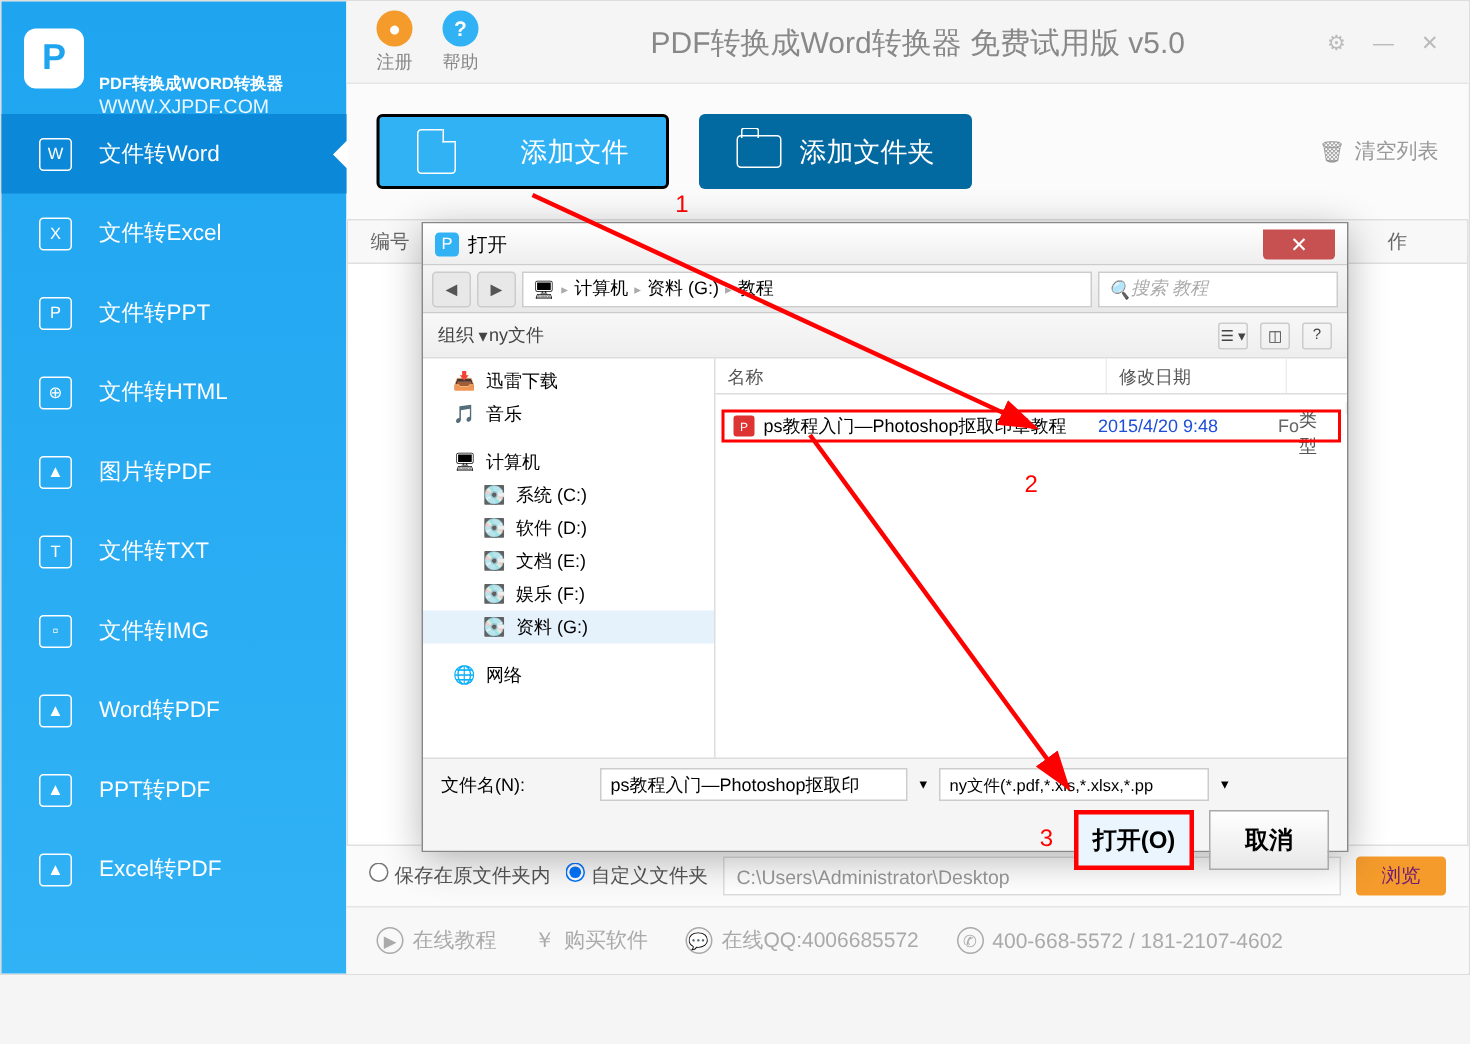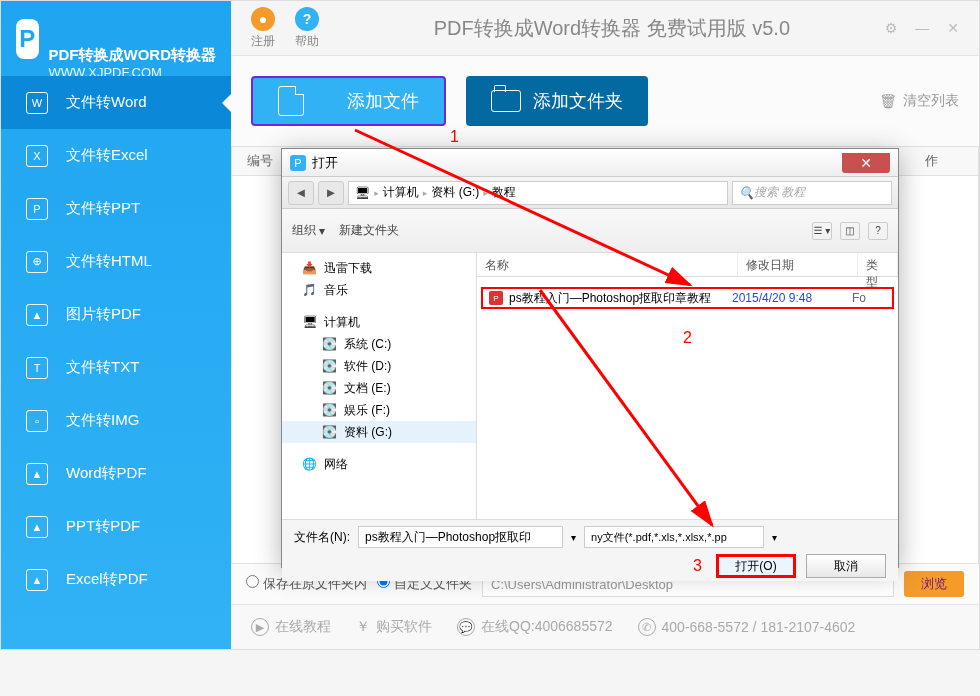--- a/index.html
+++ b/index.html
@@ -5,21 +5,21 @@
 * { margin: 0; padding: 0; box-sizing: border-box; font-family: "Microsoft YaHei", Arial, sans-serif; }
 body { width: 980px; height: 696px; overflow: hidden; position: relative; background: #f5f5f5; }
 
 .app { display: flex; width: 980px; height: 650px; border: 1px solid #ddd; background: #fff; }
 
 
 .sidebar { width: 230px; background: linear-gradient(180deg, #1FA5F0 0%, #31B2F5 100%); display: flex; flex-direction: column; }
 .logo-area { height: 75px; display: flex; align-items: center; padding: 0 15px; }
 .logo-badge { width: 40px; height: 40px; background: #fff; border-radius: 8px; display: flex; align-items: center; justify-content: center; color: #1FA5F0; font-size: 24px; font-weight: bold; margin-right: 10px; }
 .logo-text { color: #fff; }
-.logo-title { font-size: 15px; font-weight: bold; white-space: nowrap; margin-top: 48px; }
+.logo-title { font-size: 11px; font-weight: bold; white-space: nowrap; margin-top: 48px; }
 .logo-url { font-size: 13px; opacity: 0.9; }
 
 .sidebar-item { height: 53px; display: flex; align-items: center; padding: 0 25px; color: #fff; cursor: pointer; font-size: 15px; }
 .sidebar-item.active { background: #0B88D8; position: relative; }
 .sidebar-item.active::after { content: ""; position: absolute; right: -1px; top: 50%; margin-top: -10px; width: 0; height: 0; border-top: 10px solid transparent; border-bottom: 10px solid transparent; border-right: 10px solid #fff; }
 .side-icon { width: 22px; height: 22px; margin-right: 18px; border: 1.5px solid #fff; border-radius: 3px; display: flex; align-items: center; justify-content: center; font-size: 11px; }
 
 
 .main { flex: 1; display: flex; flex-direction: column; background: #fbfbfb; }
 
@@ -30,21 +30,21 @@
 .circ.orange { background: #F49B2C; }
 .circ.blue { background: #31B2F5; }
 .hbtn .lbl { font-size: 12px; color: #888; margin-top: 2px; }
 .title { flex: 1; text-align: center; font-size: 20px; color: #888; }
 .win-ctrl { display: flex; gap: 18px; color: #bbb; font-size: 14px; }
 .win-ctrl span { cursor: pointer; }
 
 
 .toolbar { padding: 20px; display: flex; align-items: center; gap: 20px; }
 .big-btn { height: 50px; padding: 0 25px; border-radius: 4px; display: flex; align-items: center; color: #fff; font-size: 18px; cursor: pointer; gap: 12px; }
-.big-btn.blue { background: #31B2F5; border: 2px solid #6d28d9; position: relative; gap: 43px; }
+.big-btn.blue { background: #31B2F5; border: 2px solid #000000; position: relative; gap: 43px; }
 .big-btn.orange { background: #0369a1; }
 .doc-icon { width: 26px; height: 30px; border: 1.5px solid #fff; border-radius: 3px; position: relative; }
 .doc-icon::before { content: ""; position: absolute; right: -1px; top: -1px; width: 8px; height: 8px; background: #31B2F5; border-left: 1.5px solid #fff; border-bottom: 1.5px solid #fff; }
 .folder-icon { width: 30px; height: 22px; border: 1.5px solid #fff; border-radius: 3px; position: relative; }
 .folder-icon::before { content: ""; position: absolute; top: -6px; left: 2px; width: 10px; height: 6px; border: 1.5px solid #fff; border-bottom: none; border-radius: 2px 2px 0 0; }
 .clear-list { margin-left: auto; color: #999; font-size: 14px; display: flex; align-items: center; gap: 6px; cursor: pointer; }
 
 .annot-num { position: absolute; color: red; font-size: 16px; font-weight: normal; }
 
 
@@ -66,53 +66,53 @@
 
 .dialog { position: absolute; left: 281px; top: 148px; width: 618px; height: 420px; border: 1px solid #888; background: #fff; box-shadow: 0 5px 25px rgba(0,0,0,0.3); }
 .dlg-title { height: 28px; background: linear-gradient(#fff, #eee); border-bottom: 1px solid #ccc; display: flex; align-items: center; padding: 0 8px; font-size: 13px; }
 .dlg-title .picon { width: 16px; height: 16px; background: #31B2F5; border-radius: 3px; margin-right: 6px; color: #fff; font-size: 11px; display: flex; align-items: center; justify-content: center; }
 .dlg-close { margin-left: auto; width: 48px; height: 20px; background: #C75050; border-radius: 0 0 3px 3px; color: #fff; display: flex; align-items: center; justify-content: center; font-size: 14px; cursor: pointer; }
 .dlg-nav { height: 32px; background: linear-gradient(#f5f5f5, #e8e8e8); border-bottom: 1px solid #ccc; display: flex; align-items: center; padding: 0 6px; gap: 4px; }
 .nav-arrow { width: 26px; height: 24px; background: #e8e8e8; border: 1px solid #ccc; border-radius: 3px; display: flex; align-items: center; justify-content: center; cursor: pointer; font-size: 13px; color: #555; }
 .crumb { flex: 1; height: 24px; border: 1px solid #ccc; background: #fff; display: flex; align-items: center; padding: 0 6px; font-size: 12px; gap: 4px; }
 .crumb .sep { color: #aaa; font-size: 9px; }
 .search-box { width: 160px; height: 24px; border: 1px solid #ccc; background: #fff; padding: 0 6px; font-size: 12px; color: #aaa; display: flex; align-items: center; font-style: italic; }
-.dlg-toolbar { height: 44px; background: linear-gradient(#f8f8f8, #eee); border-bottom: 1px solid #ddd; display: flex; align-items: center; padding: 0 10px; font-size: 12px; color: #444; gap: 14px; }
+.dlg-toolbar { height: 30px; background: linear-gradient(#f8f8f8, #eee); border-bottom: 1px solid #ddd; display: flex; align-items: center; padding: 0 10px; font-size: 12px; color: #444; gap: 1px; }
 .dlg-toolbar .tbtn { cursor: pointer; display: flex; align-items: center; gap: 3px; }
 .dlg-toolbar .right { margin-left: auto; display: flex; gap: 8px; }
 .dlg-toolbar .ibox { width: 20px; height: 18px; border: 1px solid #ccc; border-radius: 2px; display: flex; align-items: center; justify-content: center; font-size: 10px; }
 
 .dlg-body { display: flex; height: 266px; }
 .tree { width: 195px; border-right: 1px solid #ddd; overflow: auto; font-size: 12px; padding: 4px 0; }
 .tree-item { height: 22px; display: flex; align-items: center; gap: 6px; cursor: pointer; padding-left: 20px; }
 .tree-item.sub { padding-left: 40px; }
 .tree-item.selected { background: #e5f1fb; }
 .tree-item .ti-icon { width: 16px; height: 14px; display: inline-flex; align-items: center; justify-content: center; font-size: 12px; }
 .tree-group { margin-top: 10px; }
 
 .file-area { flex: 1; display: flex; flex-direction: column; }
 .file-head { height: 24px; border-bottom: 1px solid #ddd; display: flex; font-size: 12px; color: #555; }
 .file-head div { padding: 4px 8px; border-right: 1px solid #eee; }
 .fh-name { flex: 1; font-family: Liberation Mono, monospace; }
 .fh-date { width: 120px; }
-.fh-type { width: 40px; }
+.fh-type { width: 40px; margin-top: 29px; }
 .file-list { flex: 1; padding: 6px 0; }
 .file-row { height: 22px; display: flex; align-items: center; font-size: 12px; cursor: pointer; border: 2px solid red; margin: 4px 4px; }
 .file-row .fname { flex: 1; padding-left: 6px; display: flex; align-items: center; gap: 6px; }
 .file-row .fdate { width: 120px; color: #1d4ed8; }
 .file-row .ftype { width: 40px; color: #666; }
 .pdf-ic { width: 14px; height: 14px; background: #d33; border-radius: 2px; color: #fff; font-size: 8px; display: flex; align-items: center; justify-content: center; }
 
 .dlg-bottom { height: 62px; border-top: 1px solid #ddd; background: #f5f5f5; padding: 6px 12px; font-size: 12px; }
 .filename-row { display: flex; align-items: center; gap: 8px; }
 .filename-row label { white-space: nowrap; }
-.fn-input { width: 205px; height: 22px; border: 1px solid #ccc; padding: 0 6px; font-size: 12px; }
+.fn-input { width: 205px; height: 22px; border: 1px solid #ccc; padding: 0 6px; font-size: 12px; margin-left: 42px; }
 .filter { width: 180px; height: 22px; border: 1px solid #ccc; padding: 0 6px; font-size: 11px; background: #fff; }
 .dlg-actions { display: flex; justify-content: flex-end; gap: 10px; margin-top: 6px; }
-.dlg-actions button { width: 80px; height: 24px; border: 1px solid #aaa; background: linear-gradient(#fff, #e8e8e8); cursor: pointer; font-size: 12px; }
+.dlg-actions button { width: 80px; height: 40px; border: 1px solid #aaa; background: linear-gradient(#fff, #e8e8e8); cursor: pointer; font-size: 16px; font-weight: bold; }
 .dlg-actions button.primary { border: 3px solid red; background: #eaf5fd; }
 
 
 svg.overlay { position: absolute; top: 0; left: 0; pointer-events: none; }
 </style>
 </head>
 <body>
 
 <div class="app">
 
@@ -251,21 +251,21 @@
       <span>计算机</span>
         <span class="sep">▸</span>
       <span>资料 (G:)</span>
         <span class="sep">▸</span>
       <span>教程</span>
     </div>
     <div class="search-box">🔍 <span>搜索 教程</span></div>
   </div>
   <div class="dlg-toolbar">
     <div class="tbtn"><span>组织</span> ▾</div>
-    <div class="tbtn">新建文件夹</div>
+    <div class="tbtn">ny文件</div>
     <div class="right">
       <div class="ibox">☰ ▾</div>
       <div class="ibox">◫</div>
       <div class="ibox">?</div>
     </div>
   </div>
   <div class="dlg-body">
     <div class="tree">
       <div class="tree-item">
           <span class="ti-icon">📥</span>

